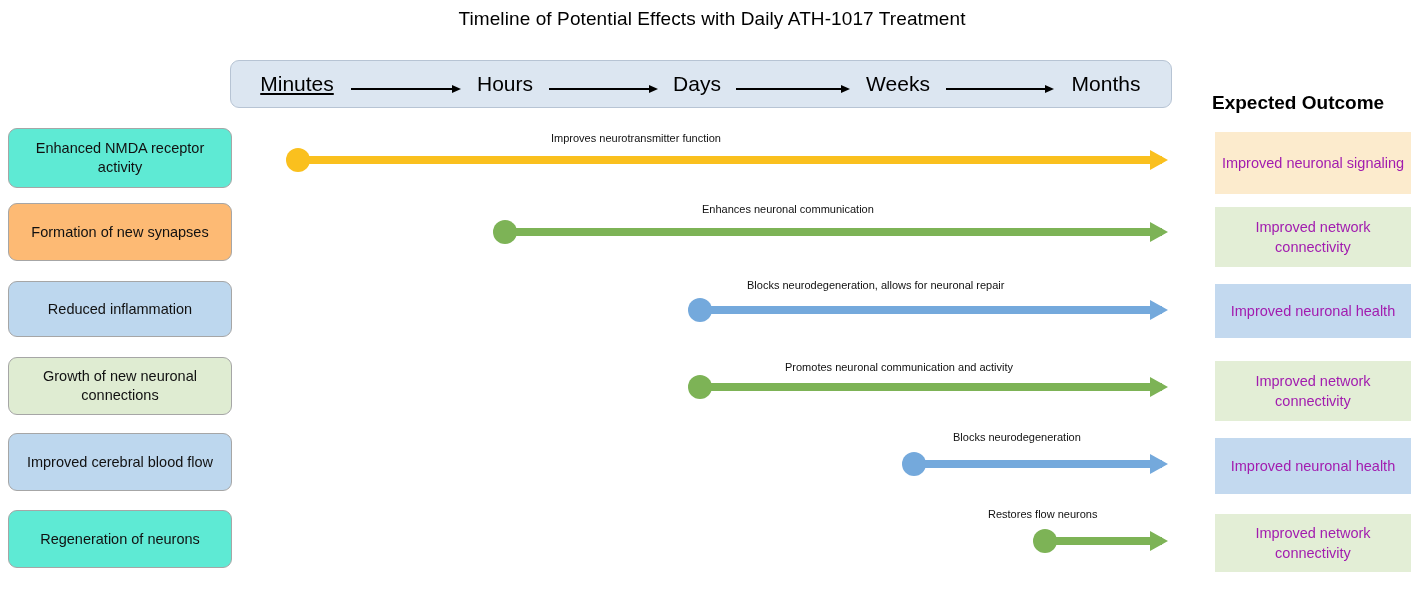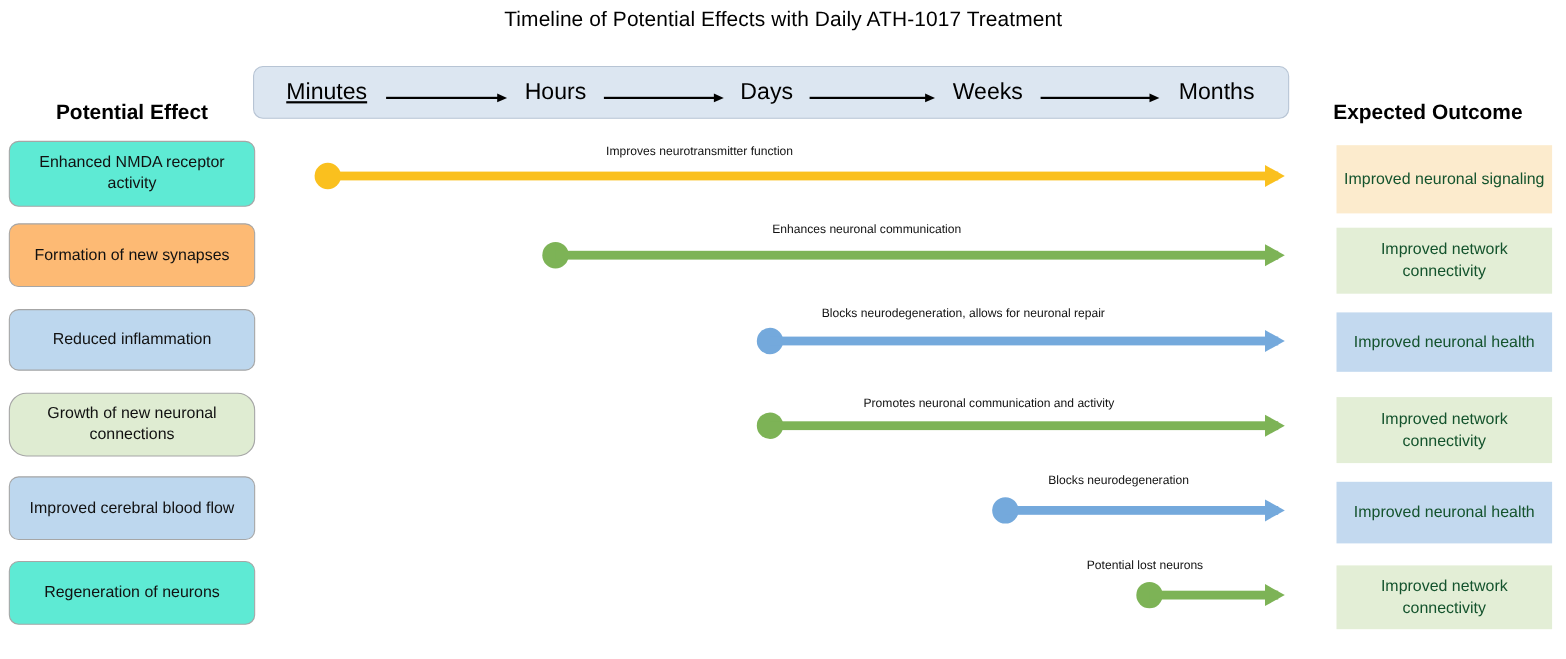--- a/index.html
+++ b/index.html
@@ -117,21 +117,21 @@
     position: absolute;
     left: 1215px;
     width: 196px;
     box-sizing: border-box;
     display: flex;
     align-items: center;
     justify-content: center;
     text-align: center;
     font-size: 14.5px;
     line-height: 20px;
-    color: #14532d;
+    color: #a21caf;
     padding: 0 6px;
   }
 
   
   .row-label {
     position: absolute;
     font-size: 11px;
     color: #111111;
     white-space: nowrap;
     text-align: center;
@@ -162,21 +162,20 @@
     border-bottom: 10px solid transparent;
   }
 </style>
 </head>
 <body>
 
 <div id="canvas">
 
   <div id="chart-title">Timeline of Potential Effects with Daily ATH-1017 Treatment</div>
 
-  <div id="potential-effect-header" class="col-header">Potential Effect</div>
   <div id="expected-outcome-header" class="col-header">Expected Outcome</div>
 
   <div id="timeline-bar">
       <div class="tl-stage" style="left: 18px; width: 96px; text-align: center; text-decoration: underline;">Minutes</div>
       <div class="tl-arrow" style="left: 120px; width: 110px;">
         <span class="shaft" style="width:102px"></span>
         <span class="head" style="left:101px"></span>
       </div>
       <div class="tl-stage" style="left: 236px; width: 76px; text-align: center;">Hours</div>
       <div class="tl-arrow" style="left: 318px; width: 109px;">
@@ -199,21 +198,21 @@
   <div id="effect-boxes">
       <div class="effect-box" style="top: 128px; height: 60px; background: #5eead4;">
         <span>Enhanced NMDA receptor activity</span>
       </div>
       <div class="effect-box" style="top: 203px; height: 58px; background: #fdba74;">
         <span>Formation of new synapses</span>
       </div>
       <div class="effect-box" style="top: 281px; height: 56px; background: rgb(189, 215, 238);">
         <span>Reduced inflammation</span>
       </div>
-      <div class="effect-box" style="top: 357px; height: 58px; background: rgb(223, 236, 210); border-radius: 16px;">
+      <div class="effect-box" style="top: 357px; height: 58px; background: rgb(223, 236, 210);">
         <span>Growth of new neuronal connections</span>
       </div>
       <div class="effect-box" style="top: 433px; height: 58px; background: rgb(189, 215, 238);">
         <span>Improved cerebral blood flow</span>
       </div>
       <div class="effect-box" style="top: 510px; height: 58px; background: #5eead4;">
         <span>Regeneration of neurons</span>
       </div>
     </div>
   <div id="outcome-boxes">
@@ -265,16 +264,16 @@
         <span class="dot" style="background:#74a9dc"></span>
         <span class="bar" style="left:12px;width:248px;background:#74a9dc"></span>
         <span class="tip" style="left:248px;border-left:18px solid #74a9dc"></span>
       </div>
       <div class="row-label" style="top: 431px; left: 953px; width: auto; text-align: left;">Blocks neurodegeneration</div>
       <div class="arrow" style="left: 1033px; top: 529px; width: 139px;">
         <span class="dot" style="background:#7db356"></span>
         <span class="bar" style="left:12px;width:117px;background:#7db356"></span>
         <span class="tip" style="left:117px;border-left:18px solid #7db356"></span>
       </div>
-      <div class="row-label" style="top: 508px; left: 988px; width: auto; text-align: left;">Potential lost neurons</div>
+      <div class="row-label" style="top: 508px; left: 988px; width: auto; text-align: left;">Restores flow neurons</div>
     </div>
 
 </div>
 
 </body></html>

